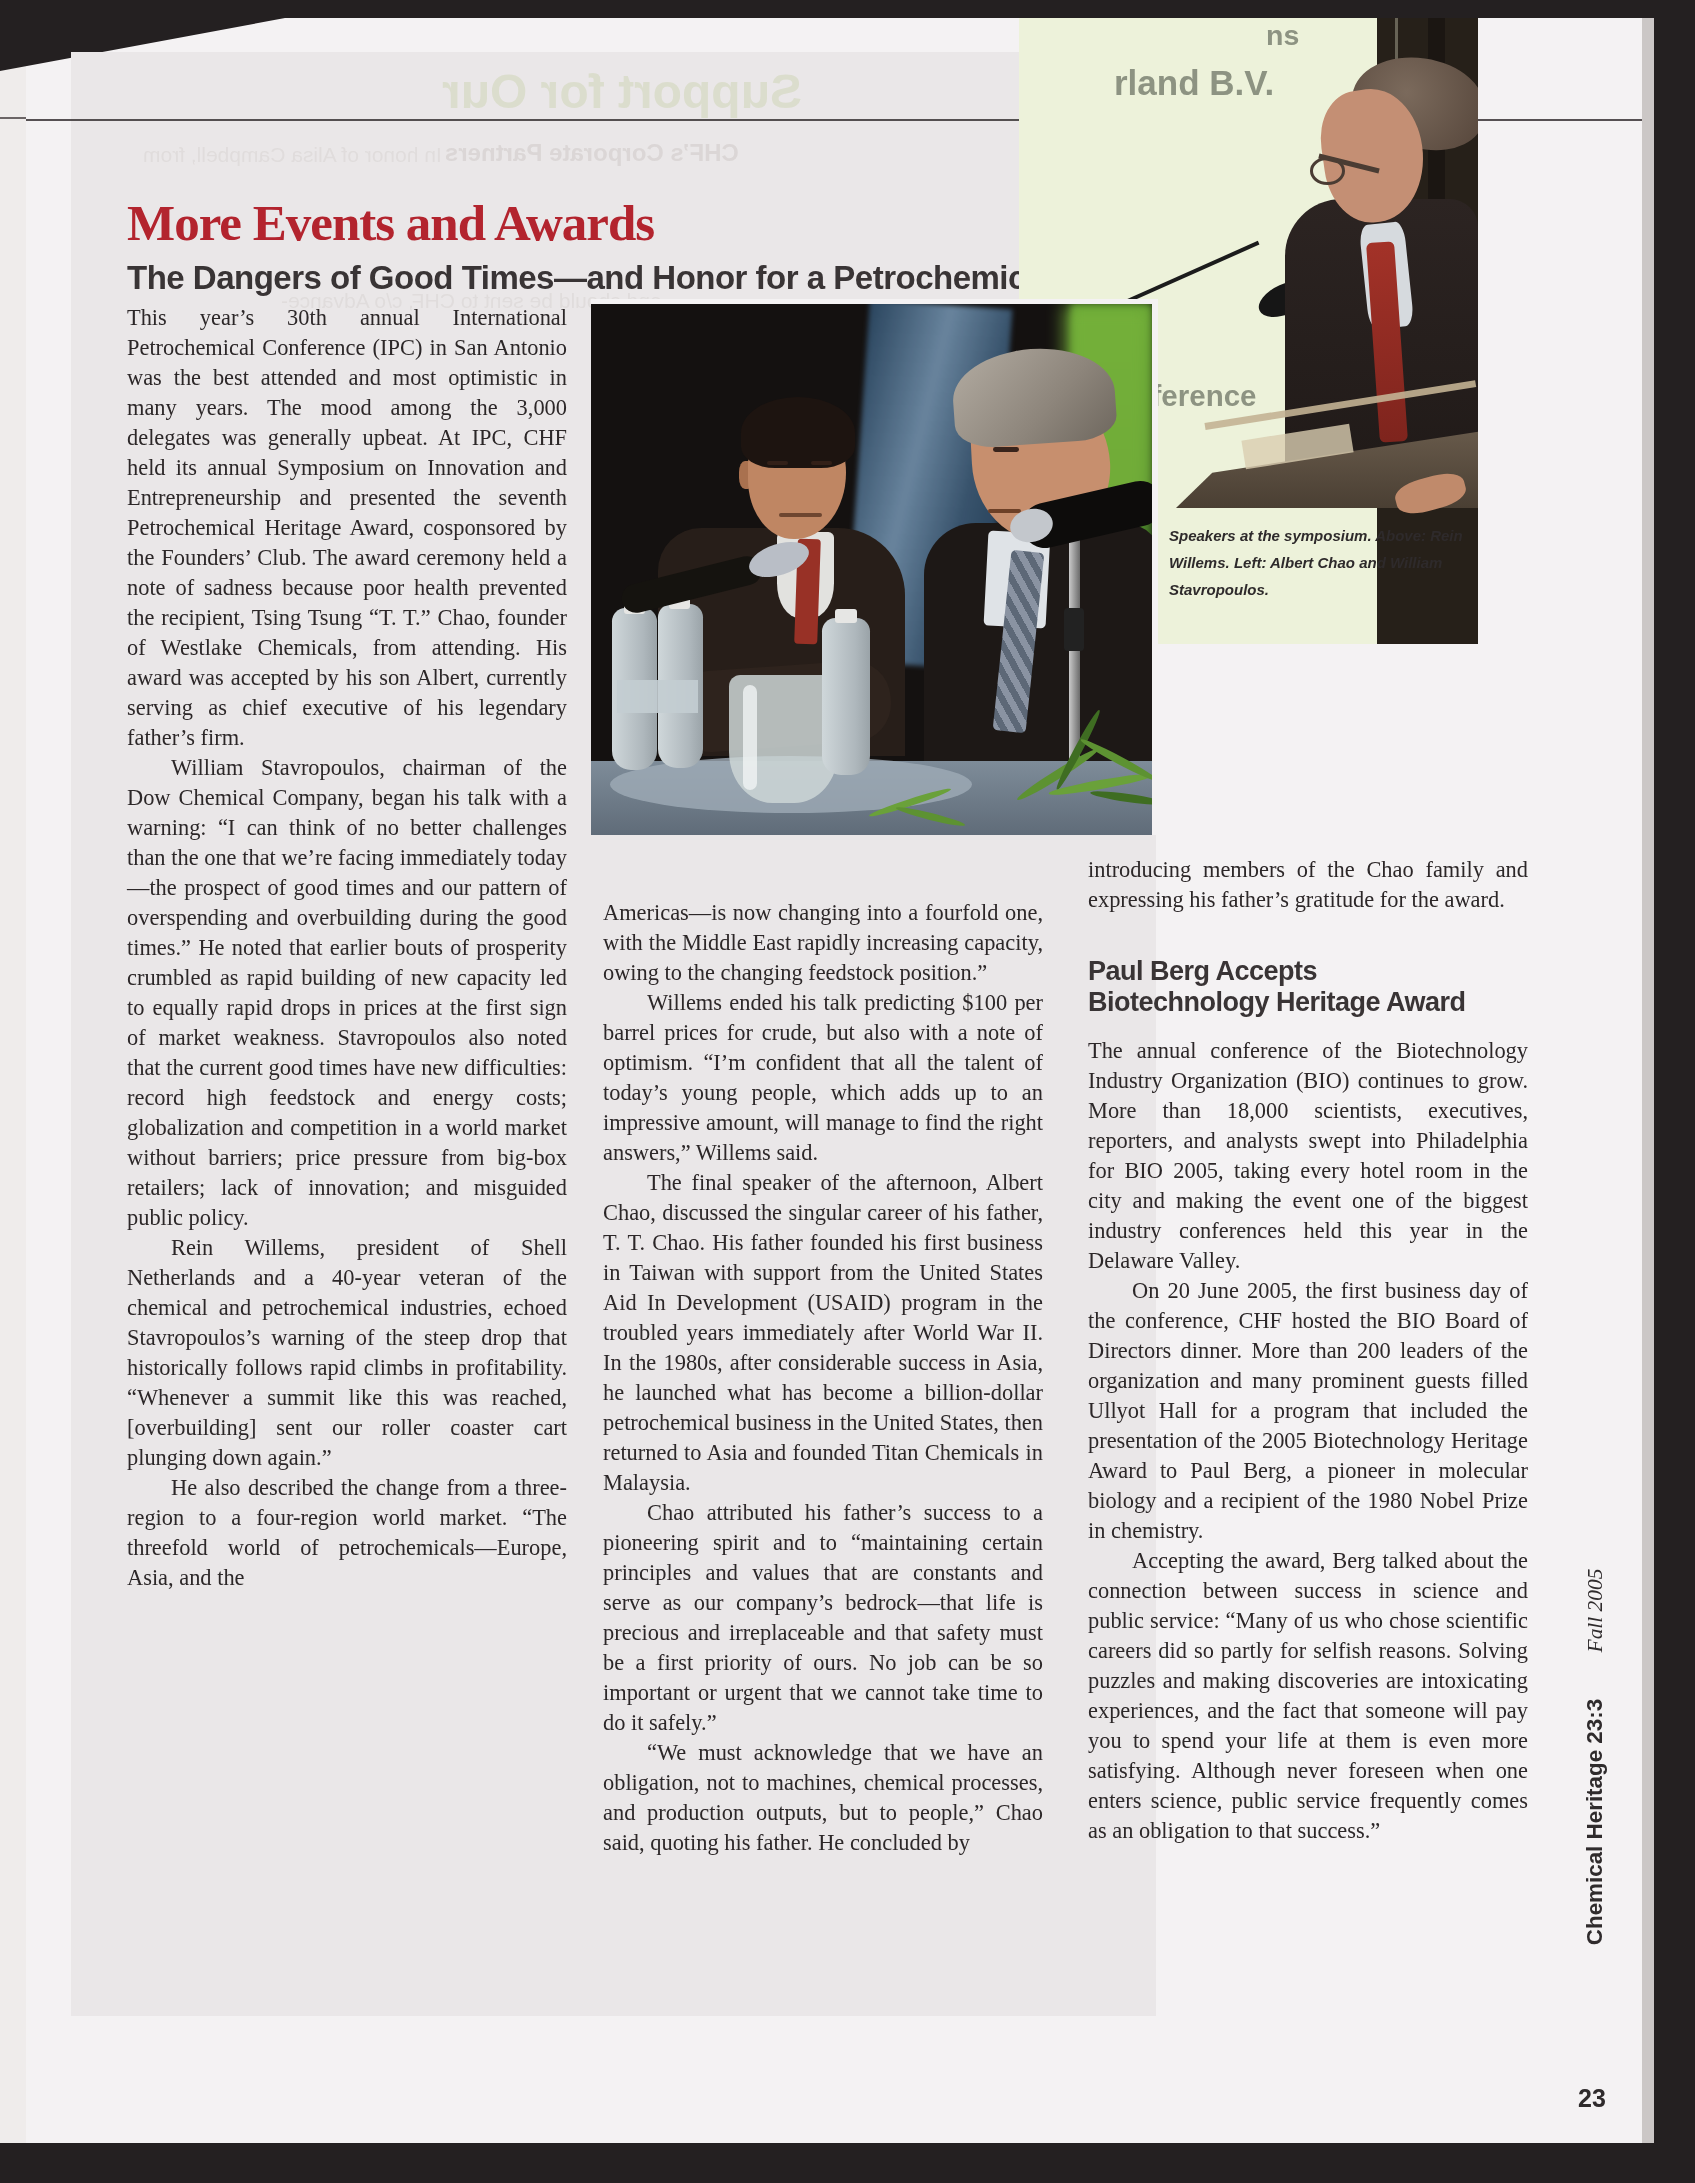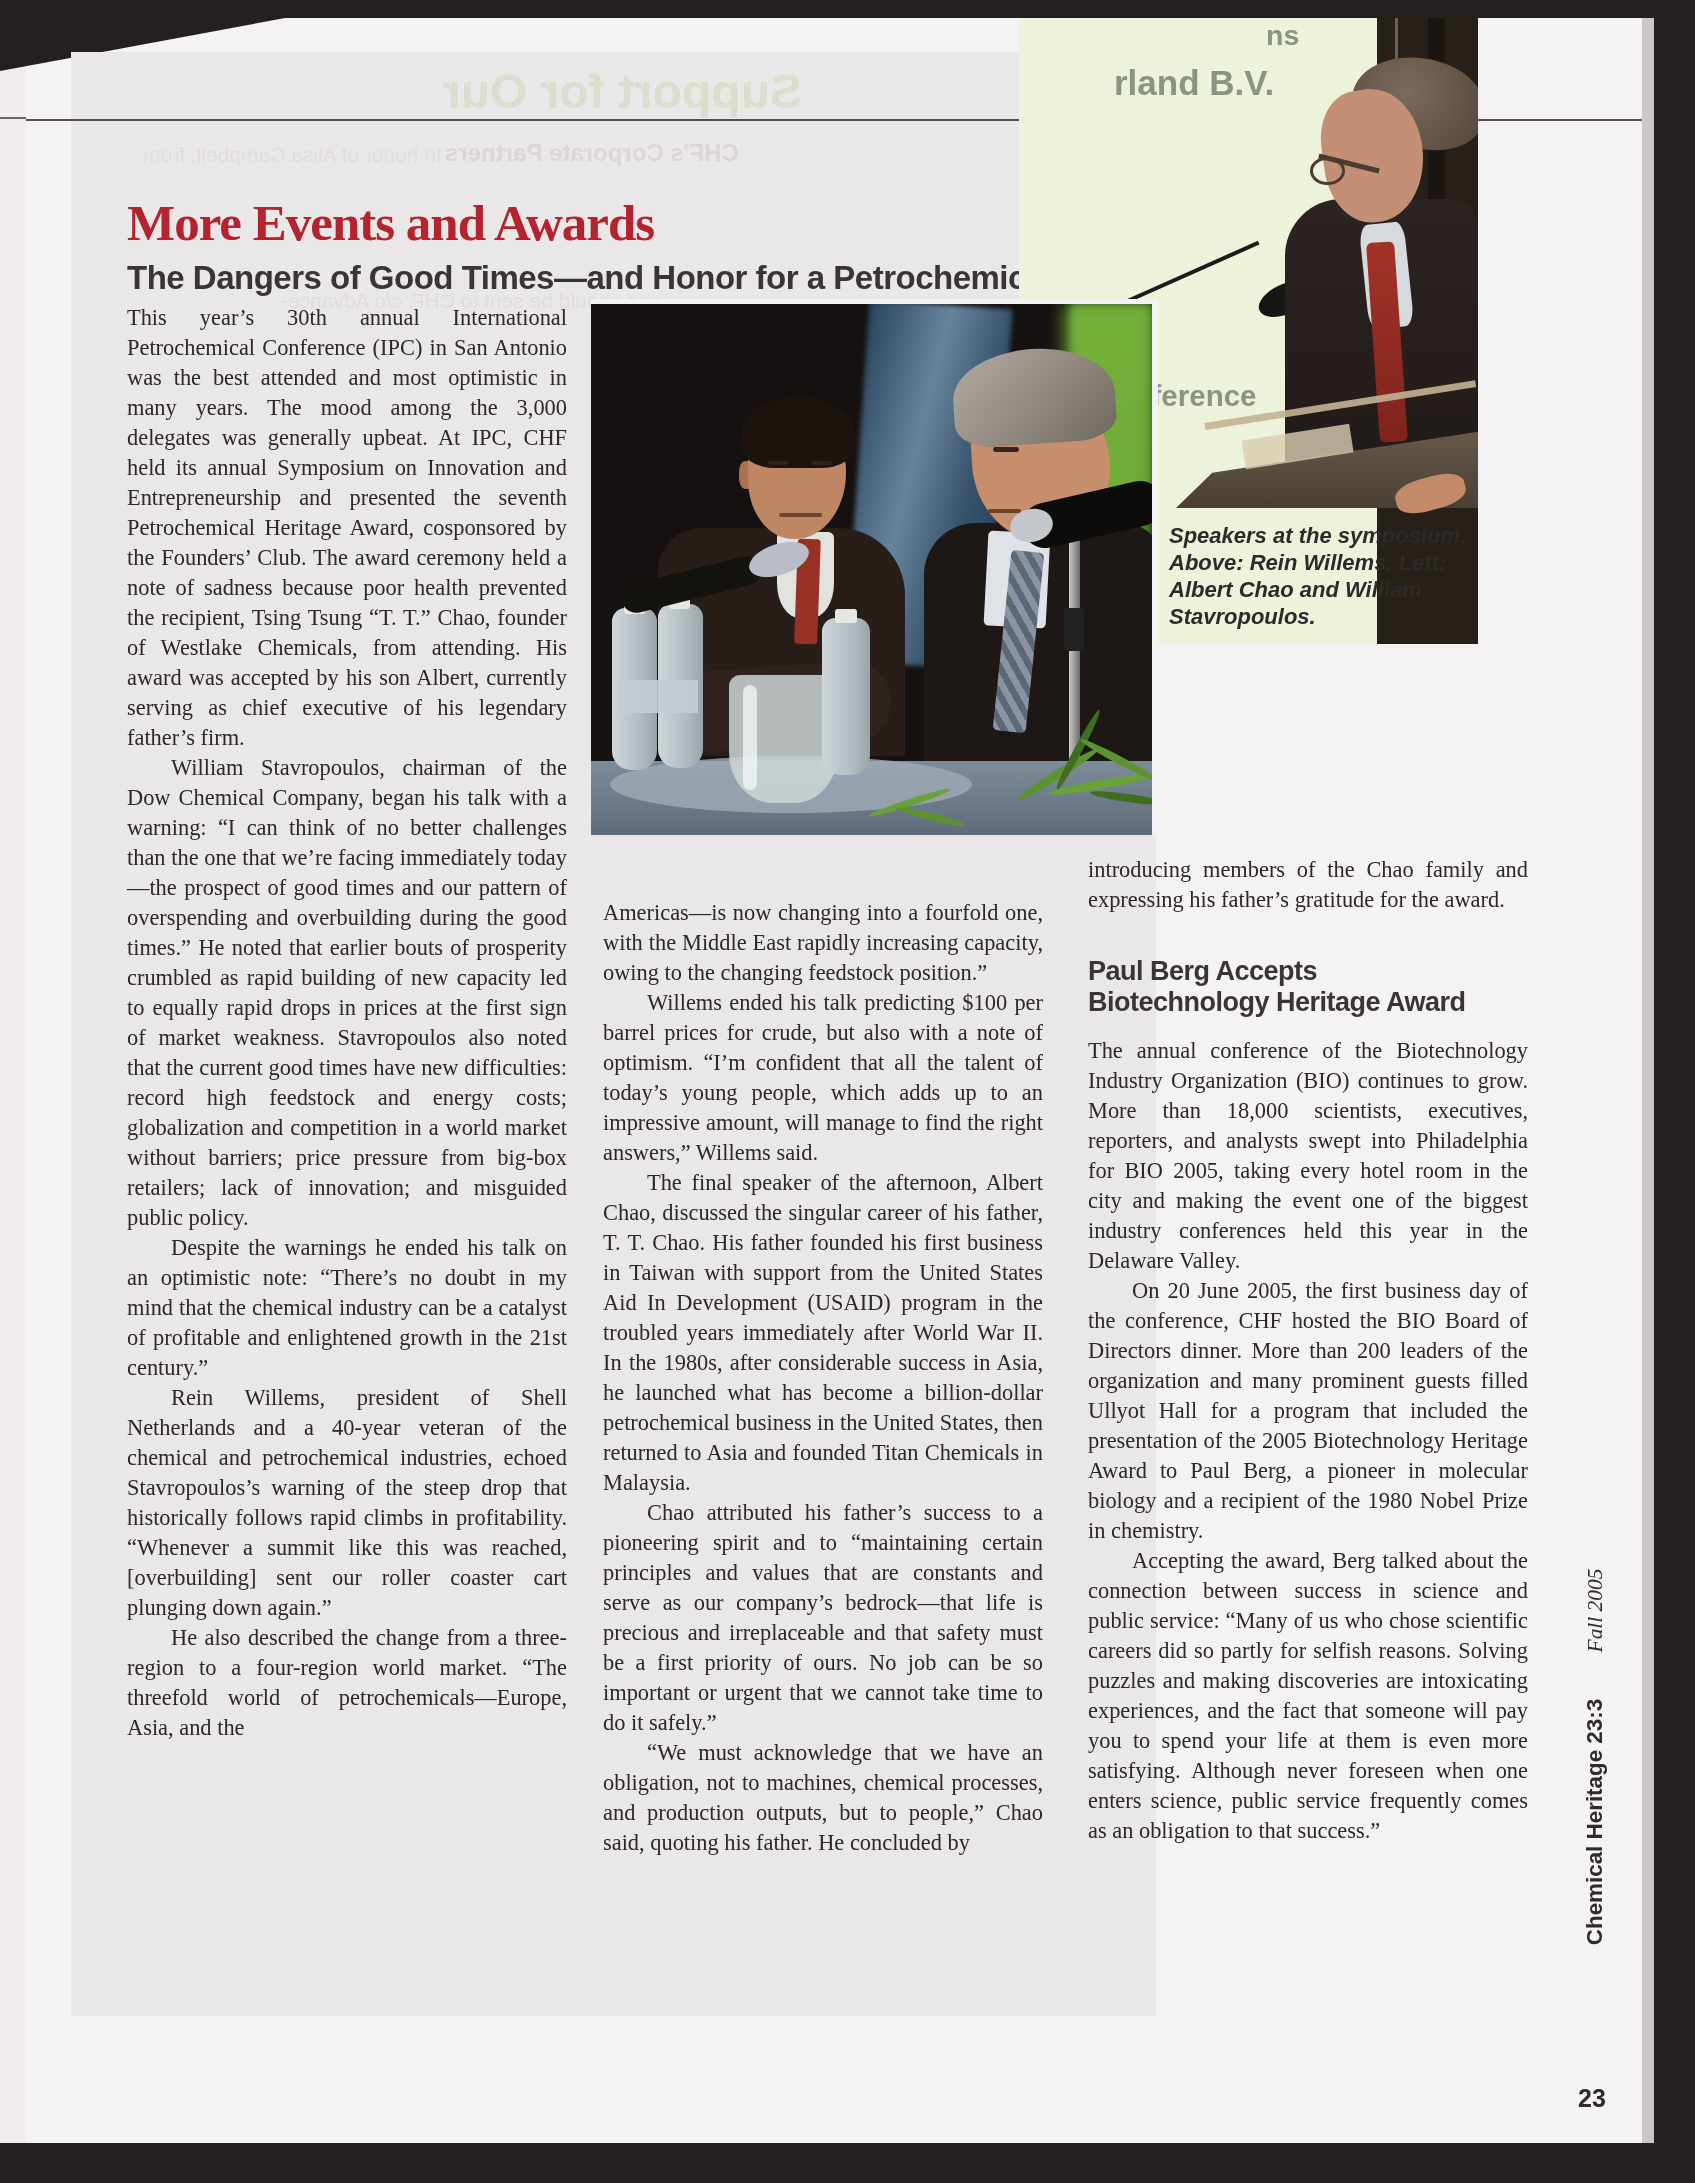--- a/index.html
+++ b/index.html
@@ -32,21 +32,21 @@
   .col{width:440px;text-align:justify;font-size:22.4px;line-height:30px;color:#2c2728;}
   .col p{margin:0;}
   .col p.ind{text-indent:44px;}
   .col-1{left:127px;top:303px;}
   .col-2{left:603px;top:872px;margin-top:26px;}
   .col-3{left:1088px;top:855px;}
   .sec-heading{margin:41px 0 18px 0;font-family:"Liberation Sans",sans-serif;
     font-weight:700;font-size:27px;line-height:31px;color:#393435;letter-spacing:-0.5px;}
   
   .caption{left:1169px;top:522px;width:312px;font-family:"Liberation Sans",sans-serif;
-    font-style:italic;font-weight:700;font-size:22px;line-height:27px;color:#2e2a2b;}
+    font-style:italic;font-weight:700;font-size:15px;line-height:27px;color:#2e2a2b;}
   
   .v-journal{left:1461px;top:1810px;width:266px;height:24px;transform:rotate(-90deg);
     font-family:"Liberation Sans",sans-serif;font-weight:700;font-size:22.4px;color:#2f2b2c;
     text-align:center;white-space:nowrap;}
   .v-issue{left:1537px;top:1599px;width:114px;height:23px;transform:rotate(-90deg);
     font-family:"Liberation Serif",serif;font-style:italic;font-size:21.4px;color:#2f2b2c;
     text-align:center;white-space:nowrap;}
   .page-num{left:1578px;top:2084px;font-family:"Liberation Sans",sans-serif;
     font-weight:700;font-size:25px;color:#2f2b2c;}
   
@@ -143,21 +143,20 @@
 <div class="abs bleed bleed-mid" style="left:445px;top:139px;">CHF’s Corporate Partners</div>
 <div class="abs bleed bleed-small" style="left:143px;top:143px;">In honor of Alisa Campbell, from</div>
 <div class="abs bleed bleed-small" style="left:281px;top:289px;">and should be sent to CHF, c/o Advance-</div>
 
 <h1 class="abs headline">More Events and Awards</h1>
 <h2 class="abs subheadline">The Dangers of Good Times—and Honor for a Petrochemical Pioneer</h2>
 
 <div class="abs col col-1">
   <p>This year’s 30th annual International Petrochemical Conference (IPC) in San Antonio was the best attended and most optimistic in many years. The mood among the 3,000 delegates was generally upbeat. At IPC, CHF held its annual Symposium on Innovation and Entrepreneurship and presented the seventh Petrochemical Heritage Award, cosponsored by the Founders’ Club. The award ceremony held a note of sadness because poor health prevented the recipient, Tsing Tsung “T. T.” Chao, founder of Westlake Chemicals, from attending. His award was accepted by his son Albert, currently serving as chief executive of his legendary father’s firm.</p>
   <p class="ind">William Stavropoulos, chairman of the Dow Chemical Company, began his talk with a warning: “I can think of no better challenges than the one that we’re facing immediately today—the prospect of good times and our pattern of overspending and overbuilding during the good times.” He noted that earlier bouts of prosperity crumbled as rapid building of new capacity led to equally rapid drops in prices at the first sign of market weakness. Stavropoulos also noted that the current good times have new difficulties: record high feedstock and energy costs; globalization and competition in a world market without barriers; price pressure from big-box retailers; lack of innovation; and misguided public policy.</p>
-  <p class="ind">Despite the warnings he ended his talk on an optimistic note: “There’s no doubt in my mind that the chemical industry can be a catalyst of profitable and enlightened growth in the 21st century.”</p>
   <p class="ind">Rein Willems, president of Shell Netherlands and a 40-year veteran of the chemical and petrochemical industries, echoed Stavropoulos’s warning of the steep drop that historically follows rapid climbs in profitability. “Whenever a summit like this was reached, [overbuilding] sent our roller coaster cart plunging down again.”</p>
   <p class="ind">He also described the change from a three-region to a four-region world market. “The threefold world of petrochemicals—Europe, Asia, and the</p>
 </div>
 
 <div class="abs col col-2">
   <p>Americas—is now changing into a fourfold one, with the Middle East rapidly increasing capacity, owing to the changing feedstock position.”</p>
   <p class="ind">Willems ended his talk predicting $100 per barrel prices for crude, but also with a note of optimism. “I’m confident that all the talent of today’s young people, which adds up to an impressive amount, will manage to find the right answers,” Willems said.</p>
   <p class="ind">The final speaker of the afternoon, Albert Chao, discussed the singular career of his father, T. T. Chao. His father founded his first business in Taiwan with support from the United States Aid In Development (USAID) program in the troubled years immediately after World War II. In the 1980s, after considerable success in Asia, he launched what has become a billion-dollar petrochemical business in the United States, then returned to Asia and founded Titan Chemicals in Malaysia.</p>
   <p class="ind">Chao attributed his father’s success to a pioneering spirit and to “maintaining certain principles and values that are constants and serve as our company’s bedrock—that life is precious and irreplaceable and that safety must be a first priority of ours. No job can be so important or urgent that we cannot take time to do it safely.”</p>
   <p class="ind">“We must acknowledge that we have an obligation, not to machines, chemical processes, and production outputs, but to people,” Chao said, quoting his father. He concluded by</p>

